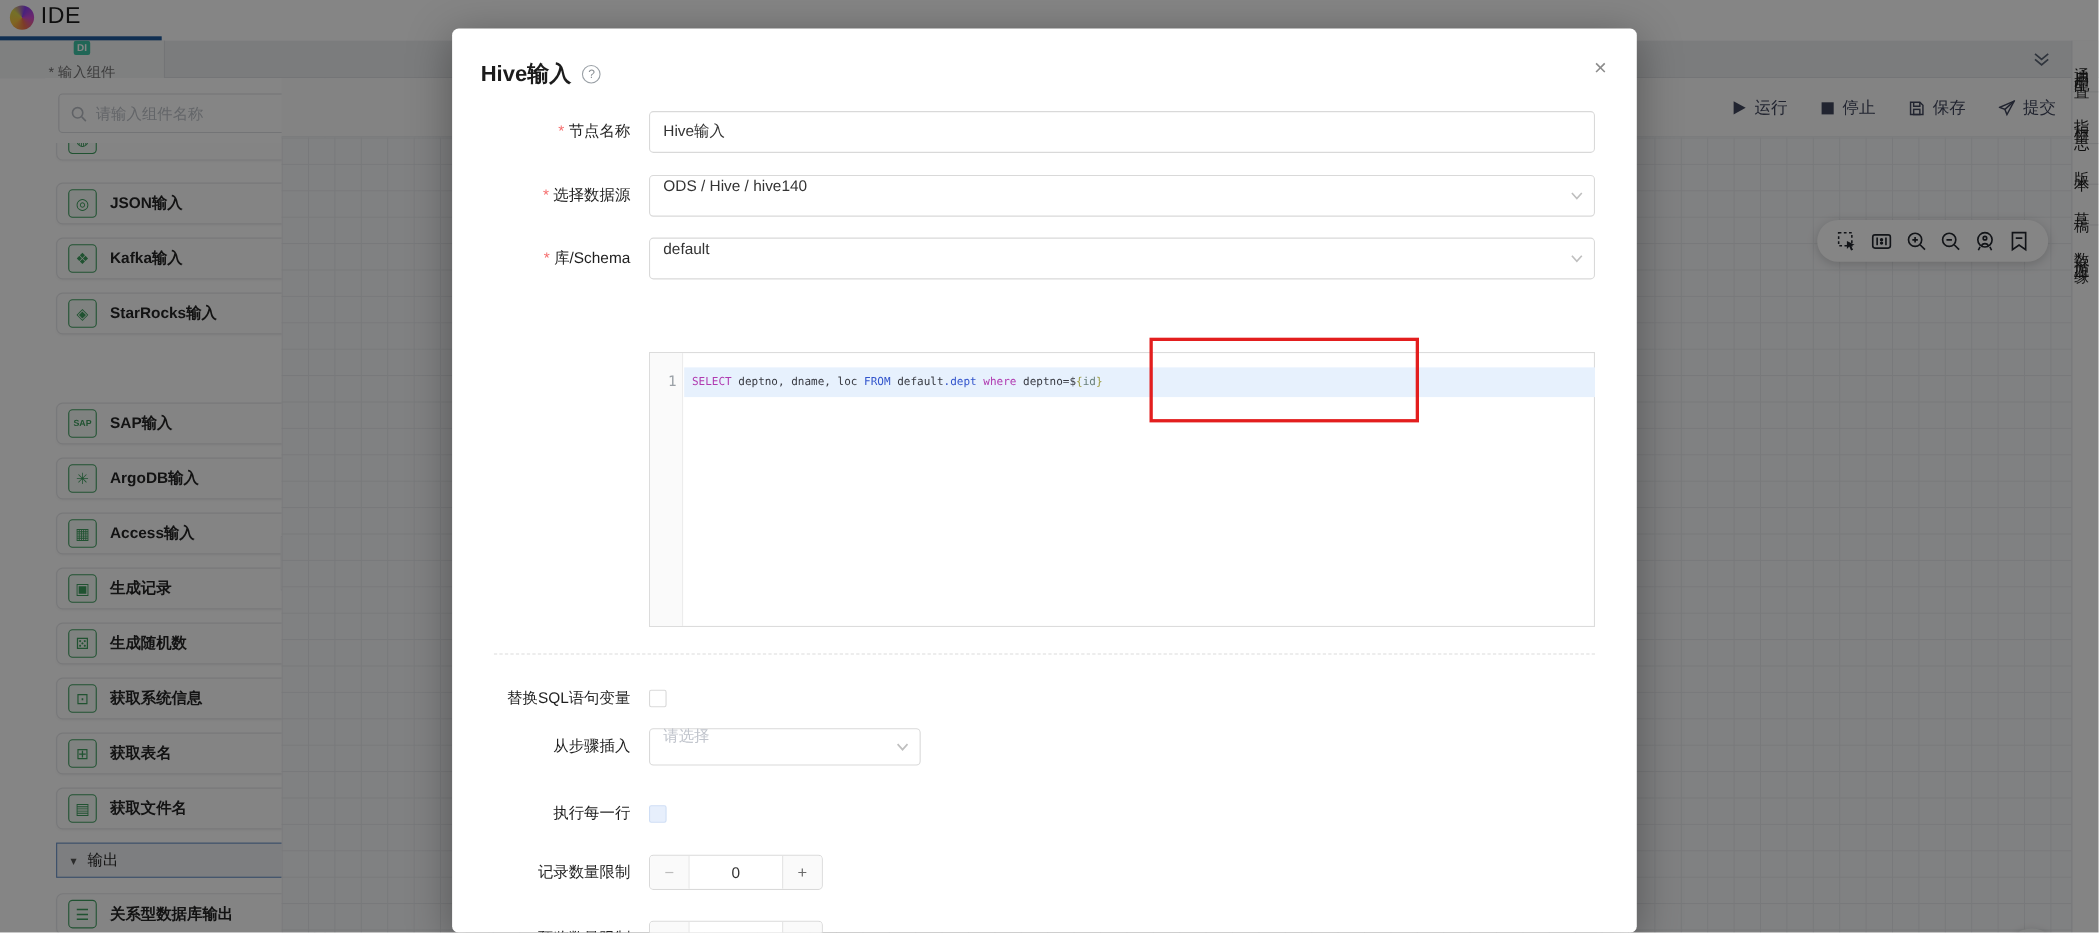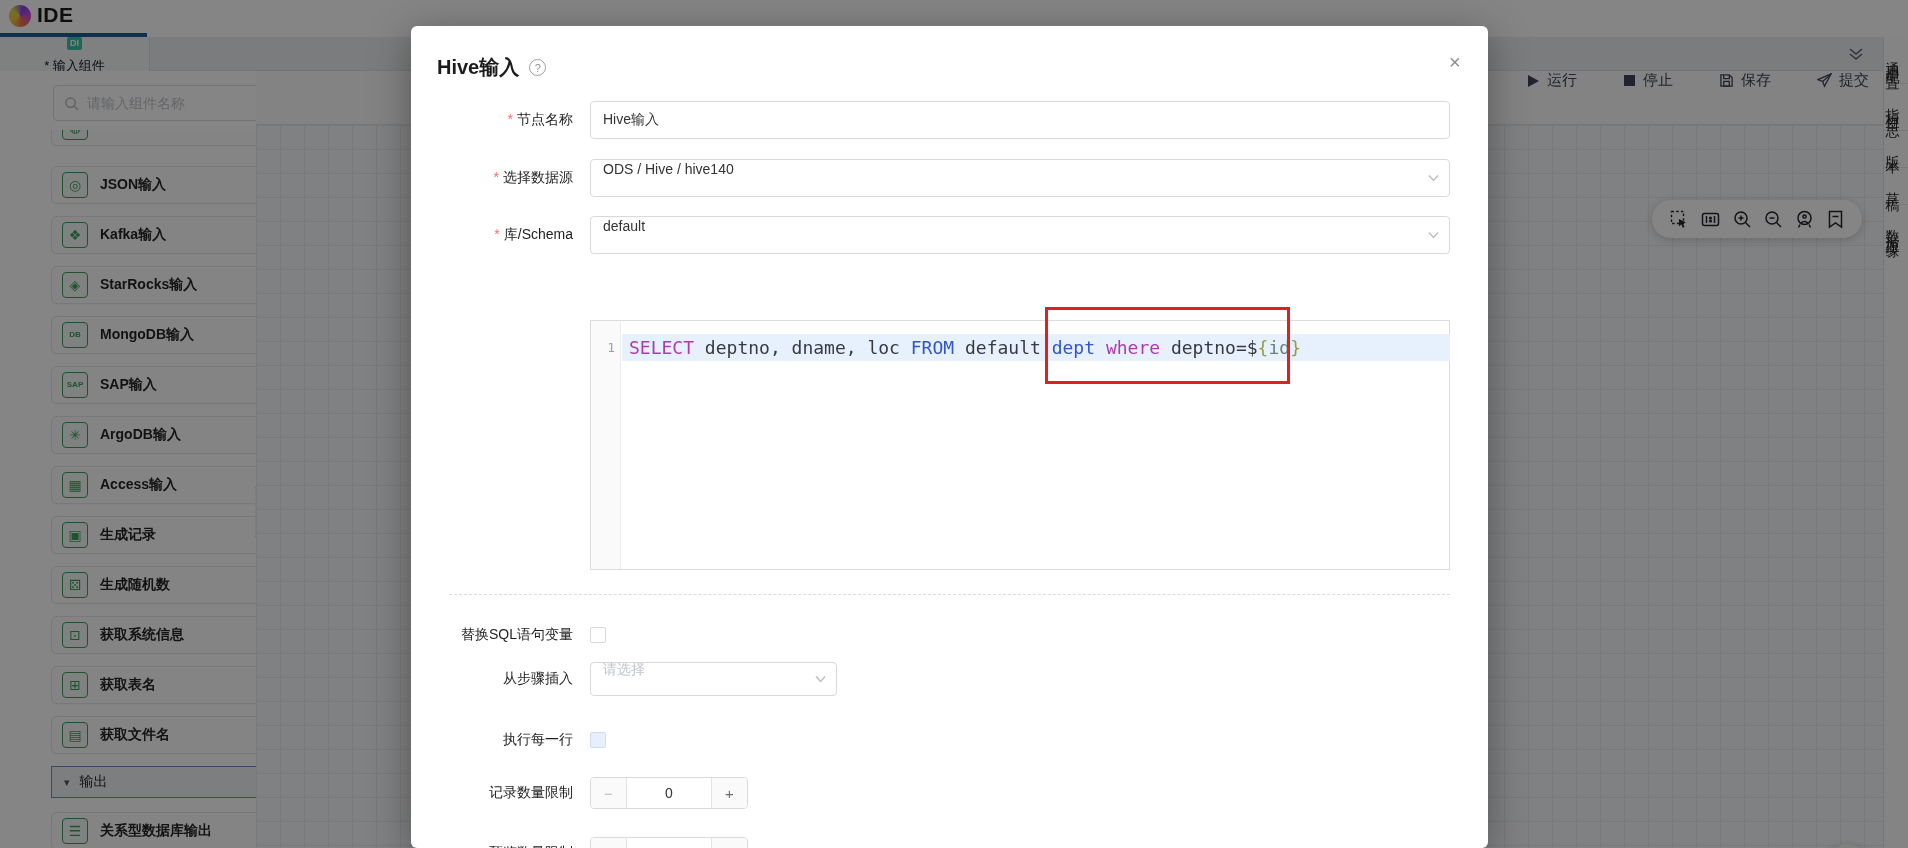--- a/index.html
+++ b/index.html
@@ -1,52 +1,52 @@
 <!DOCTYPE html>
 <html><head>
 <meta charset="utf-8">
 <style>
   * { margin:0; padding:0; box-sizing:border-box; }
   html,body { width:1908px; height:848px; }
   body { font-family:"Liberation Sans","DejaVu Sans",sans-serif; background:#fff; }
   #app { position:relative; width:1908px; height:848px; overflow:hidden; background:#fff; }
 
   
-  .hdr { position:absolute; left:0; top:0; width:1908px; height:33px; background:#fff;font-weight:bold; }
+  .hdr { position:absolute; left:0; top:0; width:1908px; height:33px; background:#fff; }
   .logo { position:absolute; left:9px; top:5px; width:22px; height:22px; border-radius:50%;
           background:radial-gradient(circle at 30% 30%, #b44bf0, #e85aa0 40%, #f5a623 75%, #ffd84d);
           background:conic-gradient(from 20deg, #8a3ff0, #d44bd0, #f0734d, #f5c242, #e0d84d, #8a3ff0); }
   .hdr-title { position:absolute; left:37px; top:3px; font-size:21px; color:#1b1b1b; letter-spacing:.5px; }
   .hdr-underline { position:absolute; left:0; top:33px; width:147px; height:4px; background:#1f5a9e; }
 
   .tabbar { position:absolute; left:0; top:37px; width:1908px; height:34px; background:#eceef0; border-bottom:1px solid #dfe1e4; }
   .tab { position:absolute; left:0; top:0; width:150px; height:34px; background:#f4f5f6; border-right:1px solid #dcdee2; display:flex; align-items:center; gap:7px; padding:0 10px;flex-direction:column; }
   .tab-badge { background:#3ec3a6; color:#fff; font-size:9px; font-weight:bold; border-radius:2px; padding:2px 3px; line-height:1; }
-  .tab-title { font-size:13px; color:#0f172a; white-space:nowrap; }
+  .tab-title { font-size:13px; color:#737373; white-space:nowrap; }
   .tab-close { font-size:14px; color:#9aa0a6; margin-left:2px; }
   .dbl-chevron { position:absolute; right:42px; top:7px; width:20px; height:20px; }
 
   .sidebar { position:absolute; left:0; top:71px; width:255px; height:777px; background:#fff; border-right:1px solid #e4e6e9;margin-left:41px; }
   .search-box { position:absolute; left:12px; top:14px; width:231px; height:36px; border:1px solid #dcdee2; border-radius:4px; background:#fff; display:flex; align-items:center; padding:0 10px; gap:8px; }
   .search-box input { border:none; outline:none; flex:1; font-size:14px; color:#333; background:transparent; font-family:inherit; }
   .search-box input::placeholder { color:#bfc3c9; }
   .side-list { position:absolute; left:0; top:59px; width:255px; height:718px; overflow:hidden; }
   .side-item { position:absolute; left:10px; width:237px; height:38px; background:#fdfdfe; border:1px solid #e5e6e9; border-radius:6px; display:flex; align-items:center; gap:12px; padding:0 10px; box-shadow:0 1px 2px rgba(0,0,0,.03); }
   .tile { width:26px; height:26px; border:1px solid #3f9e5f; border-radius:4px; color:#3f9e5f; background:#f4faf5; display:flex; align-items:center; justify-content:center; font-size:14px; line-height:1; flex:0 0 26px; }
   .tile.abbr { font-size:8px; font-weight:bold; letter-spacing:0; }
   .side-label { font-size:14px; color:#262626; font-weight:600; white-space:nowrap; }
   .side-section { position:absolute; left:10px; width:237px; height:32px; border:1px solid #6a93c8; background:#f0f2f5; display:flex; align-items:center; gap:10px; padding:0 12px; }
   .caret { font-size:11px; color:#555; }
   .section-label { font-size:14px; color:#262626; }
 
   .collapse-handle { position:absolute; left:255px; top:487px; width:15px; height:50px; background:#f1f2f4; border:1px solid #d9dbe0; border-left:none; border-radius:0 10px 10px 0; display:flex; align-items:center; justify-content:center; color:#8a8f98; font-size:12px; }
 
   .main { position:absolute; left:256px; top:71px; width:1627px; height:777px; }
   .toolbar { position:absolute; left:0; top:0; width:1627px; height:54px; background:#fbfbfc; border-bottom:1px solid #e2e4e8; }
-  .toolbar-group { position:absolute; right:14px; top:0; height:54px; display:flex; align-items:flex-start; gap:46px; }
+  .toolbar-group { position:absolute; right:14px; top:0; height:54px; display:flex; align-items:center; gap:30px; }
   .tb-btn { display:flex; align-items:center; gap:7px; font-size:15px; color:#40465c; cursor:pointer; }
   .tb-btn svg { display:block; }
   .canvas { position:absolute; left:0; top:54px; width:1627px; height:723px; background:#f6f7f9;
             background-image:linear-gradient(#e6e8eb 1px, transparent 1px), linear-gradient(90deg, #e6e8eb 1px, transparent 1px);
             background-size:24px 24px; }
   .zoom-pill { position:absolute; left:1396px; top:75px; width:210px; height:38px; background:#fff; border-radius:19px; box-shadow:0 2px 10px rgba(0,0,0,.18); display:flex; align-items:center; justify-content:space-around; padding:0 12px; }
   .zoom-pill svg { display:block; }
   .float-circle { position:absolute; left:1568px; top:719px; width:46px; height:46px; border-radius:50%; background:#f4f5f6; box-shadow:0 2px 8px rgba(0,0,0,.2); display:flex; align-items:center; justify-content:center; }
 
   .right-strip { position:absolute; right:0; top:37px; width:25px; height:811px; background:#fdfdfd; border-left:1px solid #e0e2e5; }
@@ -75,21 +75,21 @@
   .select .ph { color:#c0c4cc; }
   .chev { position:absolute; right:10px; top:50%; margin-top:-4px; width:11px; height:8px; }
 
   .btn-outline-blue { height:34px; border:1px solid #4485f4; color:#4485f4; background:#fff; border-radius:4px; font-size:14px; padding:0 15px; cursor:pointer; font-family:inherit; }
   .fs-link { display:inline-flex; align-items:center; gap:5px; color:#4485f4; font-size:14px; margin-left:22px; cursor:pointer; height:34px; }
 
   .editor { position:absolute; left:179px; top:294px; width:860px; height:250px; border:1px solid #dcdcdc; background:#fff; }
   .gutter { position:absolute; left:0; top:0; width:30px; height:248px; background:#fafafa; border-right:1px solid #ececec; }
   .lnum { position:absolute; right:5px; top:13px; font-family:"DejaVu Sans Mono","Liberation Mono",monospace; font-size:13px; color:#9aa0a6; line-height:27px; }
   .active-line { position:absolute; left:31px; top:13px; width:828px; height:27px; background:#e7f1fd; }
-  .code-line { position:absolute; left:38px; top:13px; height:45px; line-height:27px; font-family:"DejaVu Sans Mono","Liberation Mono",monospace; font-size:18px; white-space:pre; color:#383a42; }
+  .code-line { position:absolute; left:38px; top:13px; height:45px; line-height:27px; font-family:"DejaVu Sans Mono","Liberation Mono",monospace; font-size:10px; white-space:pre; color:#383a42; }
   .tok-magenta { color:#b03ab0; }
   .tok-blue { color:#3355cc; }
   .tok-olive { color:#9b9b3f; }
   .tok-gray { color:#69807c; }
   .red-box { position:absolute; left:634px; top:281px; width:245px; height:77px; border:3px solid #e31e1e; z-index:5; pointer-events:none; }
 
   .dash-divider { position:absolute; left:38px; top:568px; width:1001px; border-top:1px dashed #dcdcdc; }
 
   .checkbox { width:16px; height:16px; border:1px solid #d9d9d9; border-radius:2px; background:#fff; margin-top:4px; }
   .checkbox.tinted { background:#e7effc; border-color:#cfdef5; }
@@ -140,24 +140,20 @@
         <span class="side-label">JSON输入</span>
       </div>
       <div class="side-item" style="top:86px">
         <span class="tile">❖</span>
         <span class="side-label">Kafka输入</span>
       </div>
       <div class="side-item" style="top:136px">
         <span class="tile">◈</span>
         <span class="side-label">StarRocks输入</span>
       </div>
-      <div class="side-item" style="top:186px">
-        <span class="tile abbr">DB</span>
-        <span class="side-label">MongoDB输入</span>
-      </div>
       <div class="side-item" style="top:236px">
         <span class="tile abbr">SAP</span>
         <span class="side-label">SAP输入</span>
       </div>
       <div class="side-item" style="top:286px">
         <span class="tile">✳</span>
         <span class="side-label">ArgoDB输入</span>
       </div>
       <div class="side-item" style="top:336px">
         <span class="tile">▦</span>

